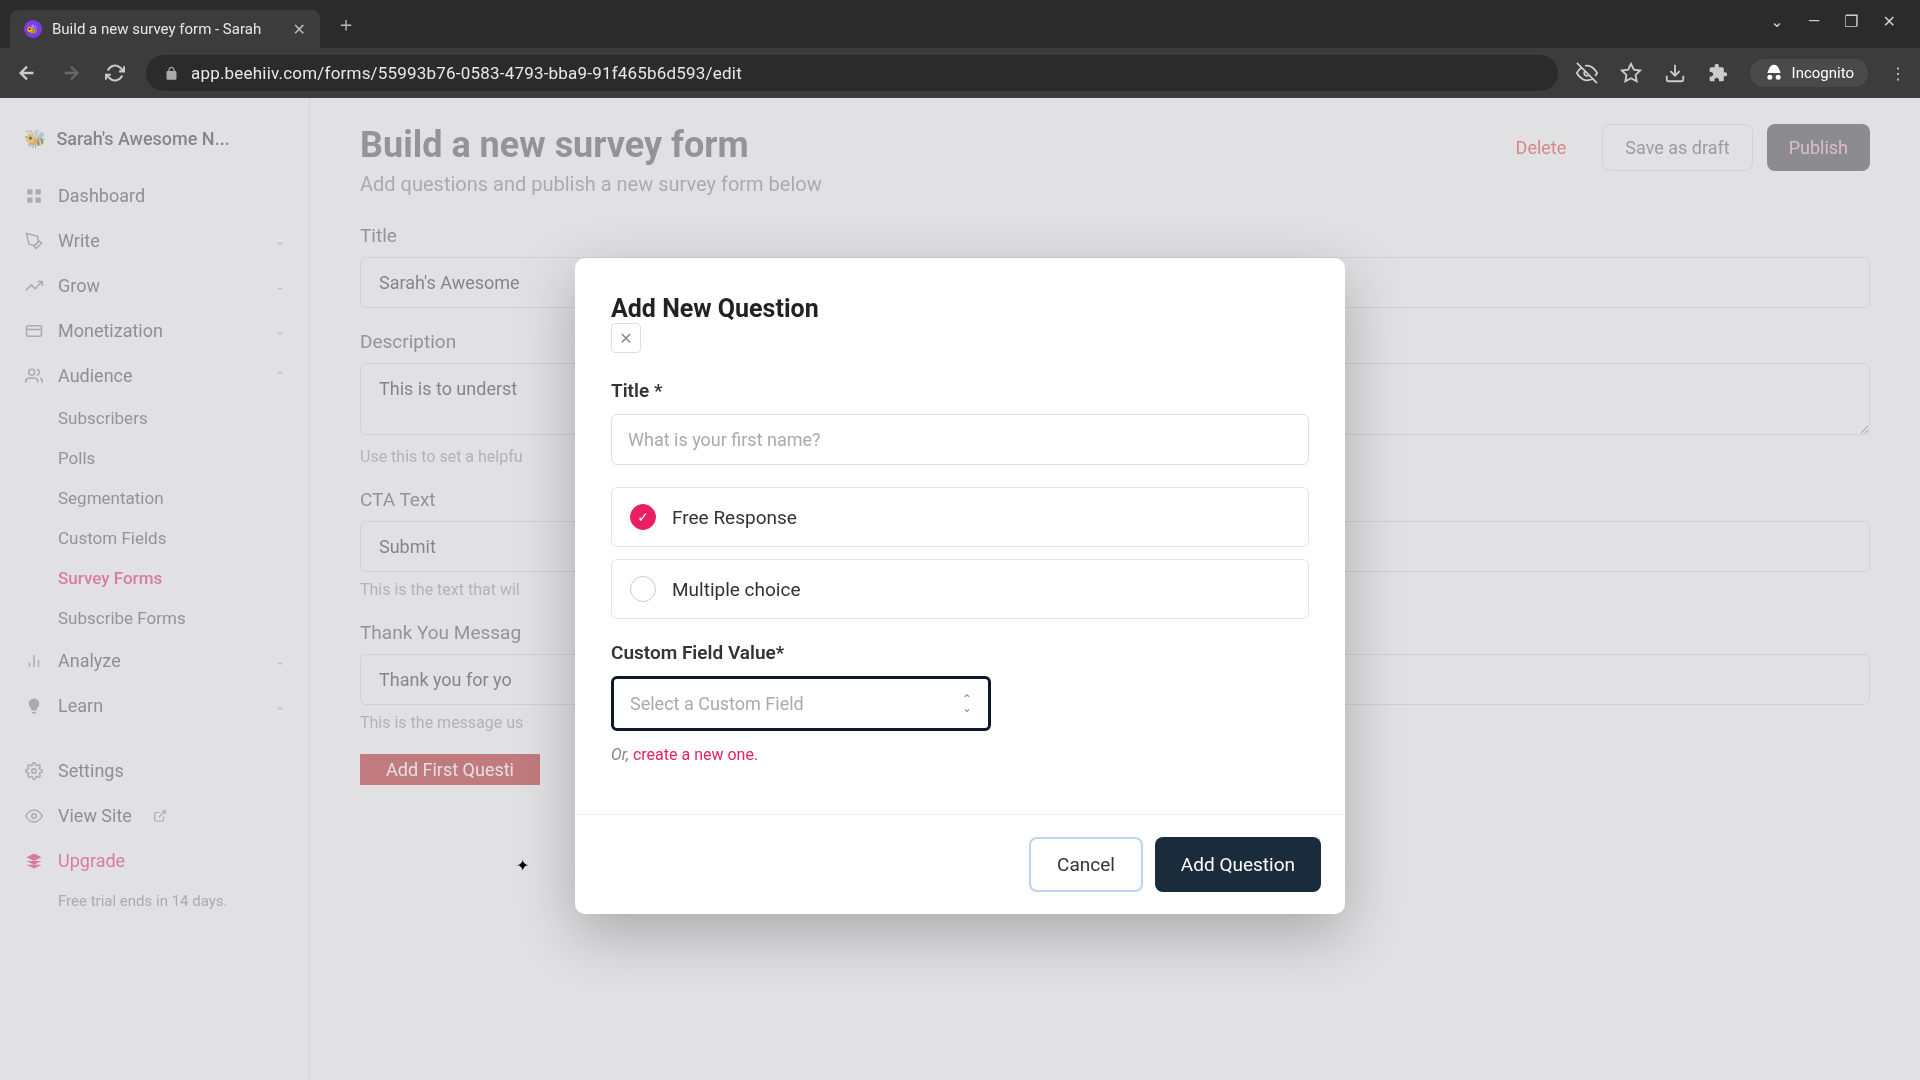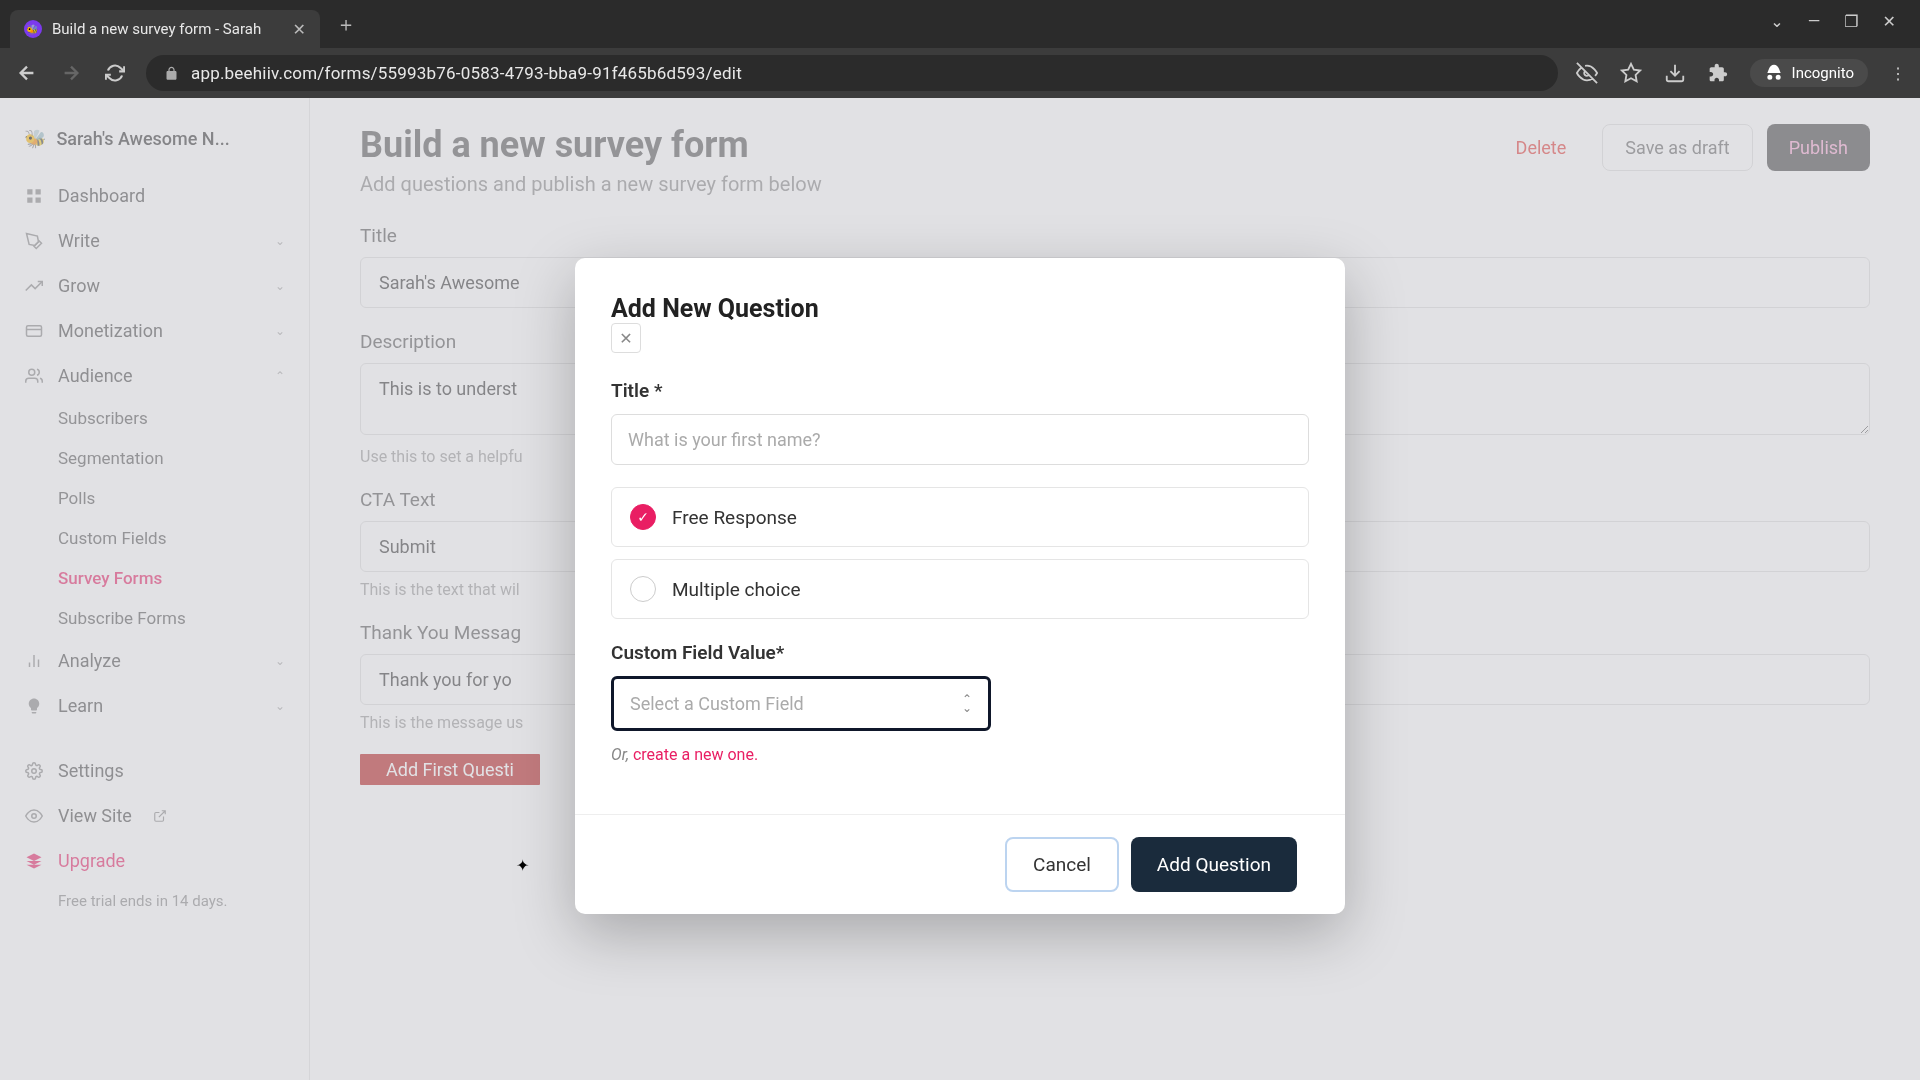--- a/index.html
+++ b/index.html
@@ -84,21 +84,21 @@
 .radio-circle { width: 26px; height: 26px; border-radius: 50%; border: 1px solid #ccc; display: flex; align-items: center; justify-content: center; }
 .radio-circle.checked { background: #e91e63; border-color: #e91e63; color: #fff; font-size: 14px; }
 .radio-label { font-size: 19px; color: #333; }
 
 .custom-select { width: 380px; padding: 14px 16px; border: 3px solid #0f172a; border-radius: 6px; font-size: 18px; color: #aaa; display: flex; justify-content: space-between; align-items: center; cursor: pointer; }
 .select-chevrons { color: #888; font-size: 12px; line-height: 0.7; display: flex; flex-direction: column; }
 
 .or-text { font-size: 16px; font-style: italic; color: #888; margin-top: 14px; }
 .create-link { color: #e91e63; font-style: normal; cursor: pointer; }
 
-.modal-footer { border-top: 1px solid #eee; padding: 22px 48px; display: flex; justify-content: flex-end; gap: 12px; }
+.modal-footer { border-top: 1px solid #eee; padding: 22px 24px; display: flex; justify-content: flex-end; gap: 12px; }
 .btn-cancel { background: #fff; border: 2px solid #bcd4f0; color: #333; padding: 14px 26px; border-radius: 8px; font-size: 19px; cursor: pointer; }
 .btn-add-question { background: #1a2b3c; color: #fff; border: none; padding: 14px 26px; border-radius: 8px; font-size: 19px; cursor: pointer; }
 
 .cursor { position: absolute; z-index: 200; font-size: 16px; color: #000; pointer-events: none; }
 
 svg { display: block; }
 </style>
 </head>
 <body>
 
@@ -228,22 +228,22 @@
             <path d="M17 21v-2a4 4 0 00-4-4H5a4 4 0 00-4 4v2"></path>
             <circle cx="9" cy="7" r="4"></circle>
             <path d="M23 21v-2a4 4 0 00-3-3.87M16 3.13a4 4 0 010 7.75"></path>
           </svg>
       </span>
       <span>Audience</span>
       <span class="nav-chevron">⌃</span>
     </div>
 
     <div class="sub-nav-item">Subscribers</div>
+    <div class="sub-nav-item">Polls</div>
     <div class="sub-nav-item">Segmentation</div>
-    <div class="sub-nav-item">Polls</div>
     <div class="sub-nav-item">Custom Fields</div>
     <div class="sub-nav-item active">Survey Forms</div>
     <div class="sub-nav-item">Subscribe Forms</div>
 
     <div class="nav-item">
       <span class="nav-icon">
         <svg width="18" height="18" viewBox="0 0 24 24" fill="none" stroke="currentColor" stroke-width="2">
             <line x1="18" y1="20" x2="18" y2="10"></line>
             <line x1="12" y1="20" x2="12" y2="4"></line>
             <line x1="6" y1="20" x2="6" y2="14"></line>

